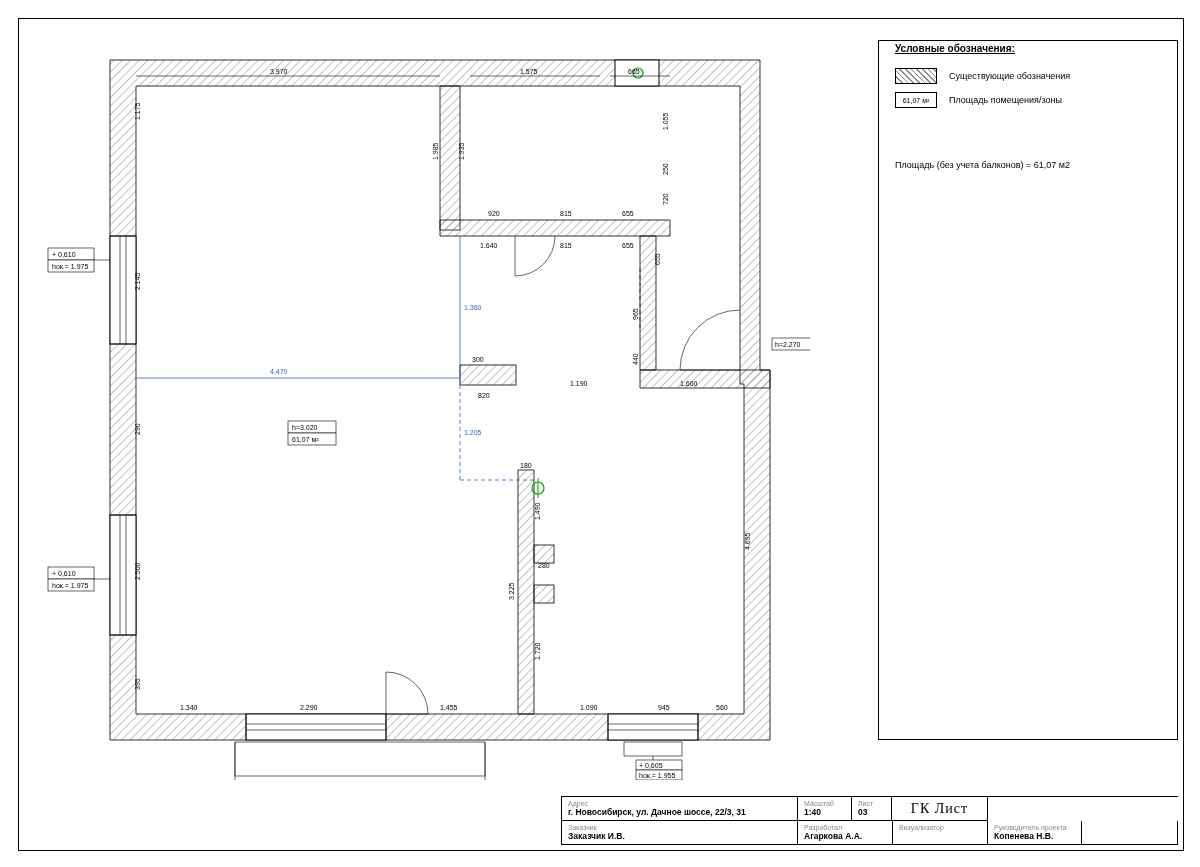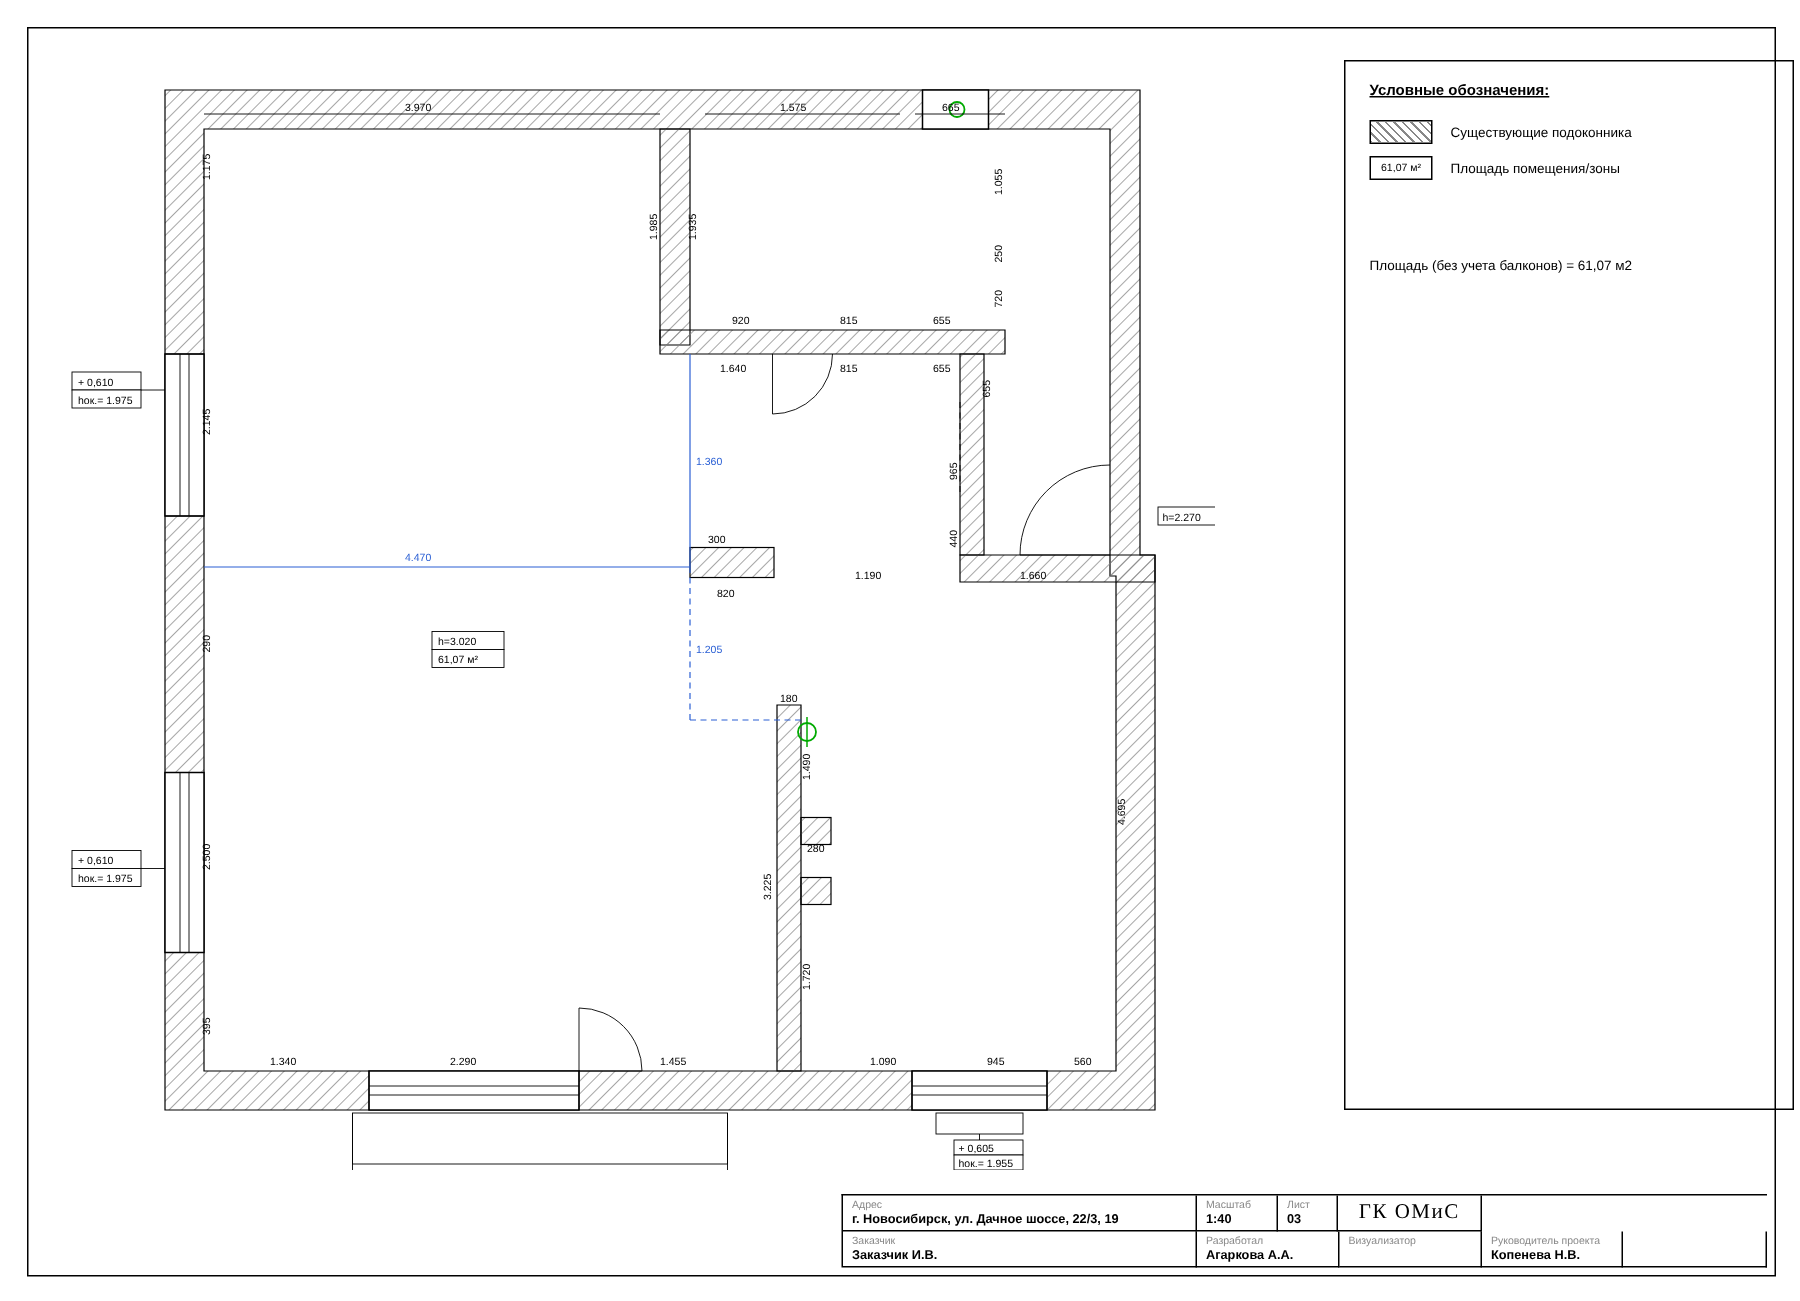--- a/index.html
+++ b/index.html
@@ -11,21 +11,21 @@
   .wall { fill:#fff; stroke:#000; stroke-width:1; }
   .thinline { stroke:#000; stroke-width:0.6; fill:none; }
   .blueline { stroke:#2a5fd4; stroke-width:0.8; fill:none; }
   .bluedash { stroke:#2a5fd4; stroke-width:0.8; fill:none; stroke-dasharray:4,3; }
   .dashline { stroke:#000; stroke-width:0.6; fill:none; stroke-dasharray:4,3; }
   .dim { font-size:7px; fill:#000; }
   .dimblue { font-size:7px; fill:#2a5fd4; }
   .tag { font-size:7px; }
   .tagbox { fill:#fff; stroke:#000; stroke-width:0.6; }
 
-  .legend { position:absolute; right:4px; top:40px; width:300px; height:700px; border:1px solid #000; padding:14px 16px; box-sizing:border-box; }
+  .legend { position:absolute; right:22px; top:40px; width:300px; height:700px; border:1px solid #000; padding:2px 16px; box-sizing:border-box; }
   .legend-title { font-size:10px; font-weight:bold; text-decoration:underline; margin-bottom:14px; }
   .legend-row { display:flex; align-items:center; margin-bottom:8px; }
   .legend-sym { width:40px; height:14px; border:0.6px solid #000; margin-right:12px; display:flex; align-items:center; justify-content:center; font-size:7px; position:relative; overflow:hidden; }
   .legend-sym.hatchsym::before { content:""; position:absolute; inset:0;
     background:repeating-linear-gradient(45deg,#888 0,#888 1px,transparent 1px,transparent 4px); }
   .legend-lbl { font-size:9px; }
   .legend-area { font-size:9px; margin-top:52px; }
 
   .titleblock { position:absolute; right:22px; bottom:22px; width:616px; border-top:1px solid #000; border-left:1px solid #000; font-size:8px; }
   .tb-row { display:flex; }
@@ -205,45 +205,45 @@
         <text class="tag" x="599" y="738">hок.= 1.955</text>
         <line class="thinline" x1="613" y1="716" x2="613" y2="720"></line>
       </g>
     </svg>
   </div>
 
   <div class="legend">
     <div class="legend-title">Условные обозначения:</div>
     <div class="legend-row">
       <div class="legend-sym hatchsym"></div>
-      <div class="legend-lbl">Существующие подоконника</div>
+      <div class="legend-lbl">Существующие обозначения</div>
     </div>
     <div class="legend-row">
       <div class="legend-sym">61,07 м²</div>
       <div class="legend-lbl">Площадь помещения/зоны</div>
     </div>
     <div class="legend-area">Площадь (без учета балконов) = 61,07 м2</div>
   </div>
 
   <div class="titleblock">
     <div class="tb-row">
       <div class="tb-cell" style="width:236px">
         <div class="tb-hdr">Адрес</div>
-        <div class="tb-val">г. Новосибирск, ул. Дачное шоссе, 22/3, 19</div>
+        <div class="tb-val">г. Новосибирск, ул. Дачное шоссе, 22/3, 31</div>
       </div>
       <div class="tb-cell" style="width:54px">
         <div class="tb-hdr">Масштаб</div>
         <div class="tb-val">1:40</div>
       </div>
       <div class="tb-cell" style="width:40px">
         <div class="tb-hdr">Лист</div>
         <div class="tb-val">03</div>
       </div>
       <div class="tb-cell" style="width:96px;display:flex;align-items:center;justify-content:center" rowspan="2">
-        <span class="logo">ГК ОМиС</span>
+        <span class="logo">ГК Лист</span>
       </div>
     </div>
     <div class="tb-row">
       <div class="tb-cell" style="width:236px">
         <div class="tb-hdr">Заказчик</div>
         <div class="tb-val">Заказчик И.В.</div>
       </div>
       <div class="tb-cell" style="width:95px">
         <div class="tb-hdr">Разработал</div>
         <div class="tb-val">Агаркова А.А.</div>

